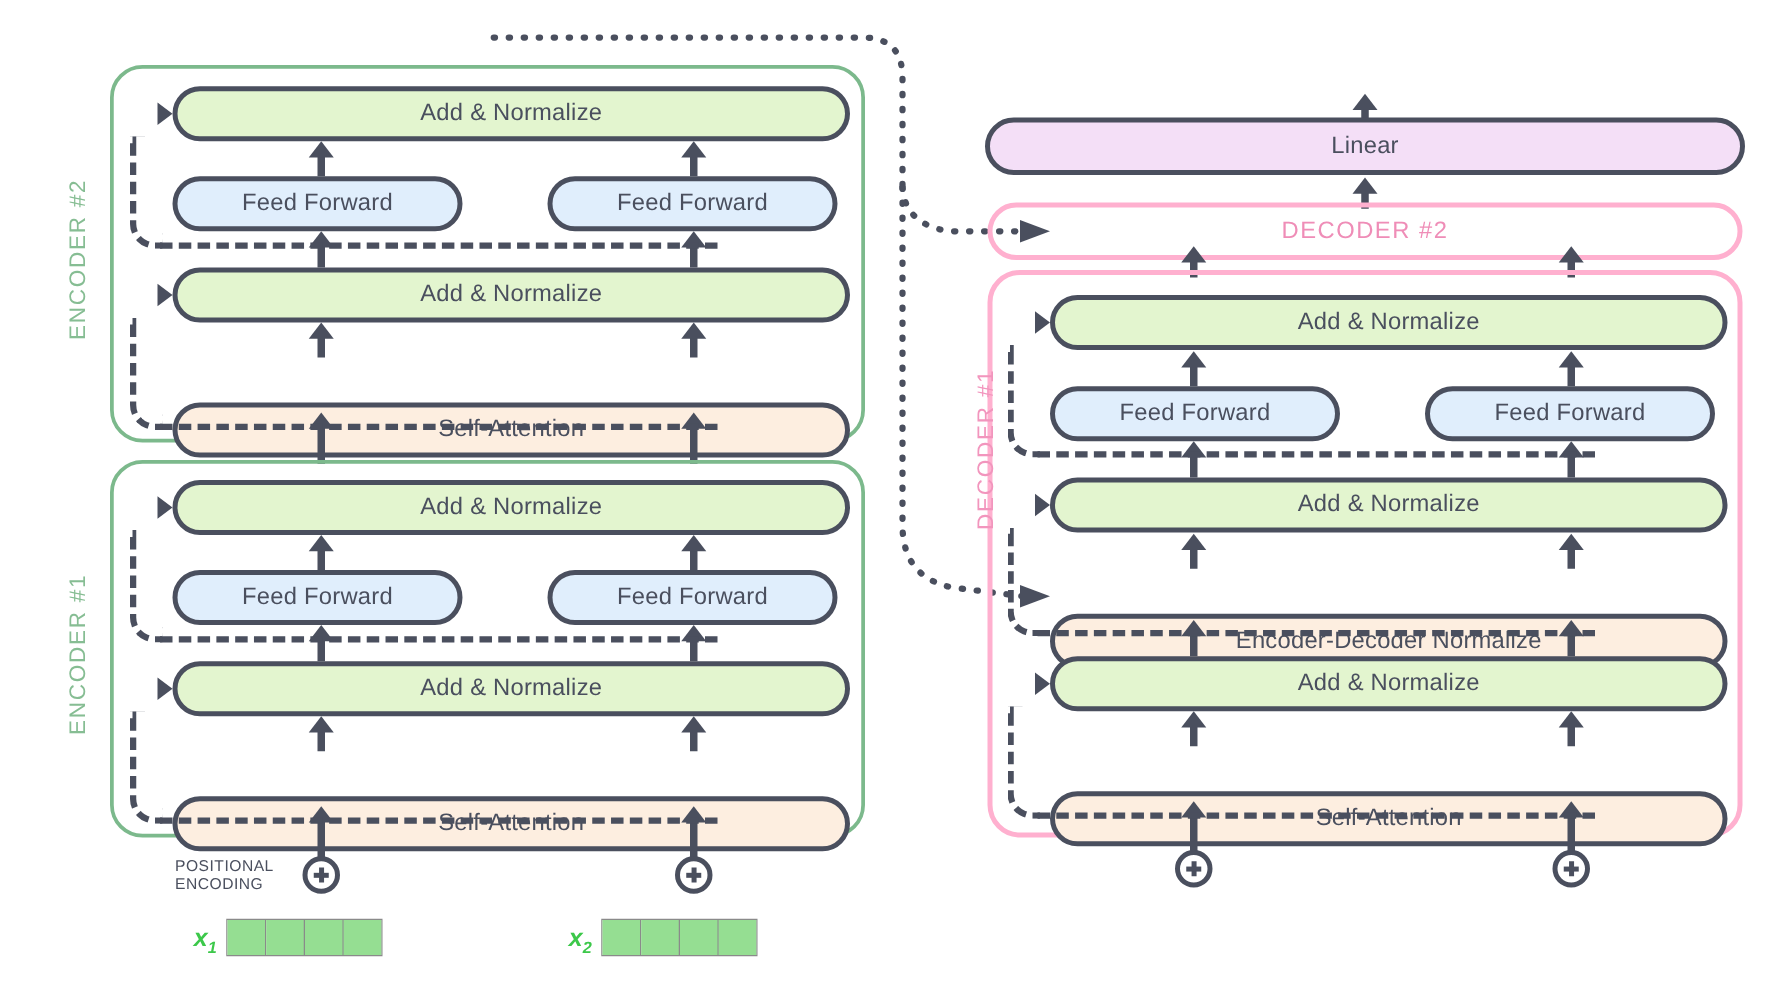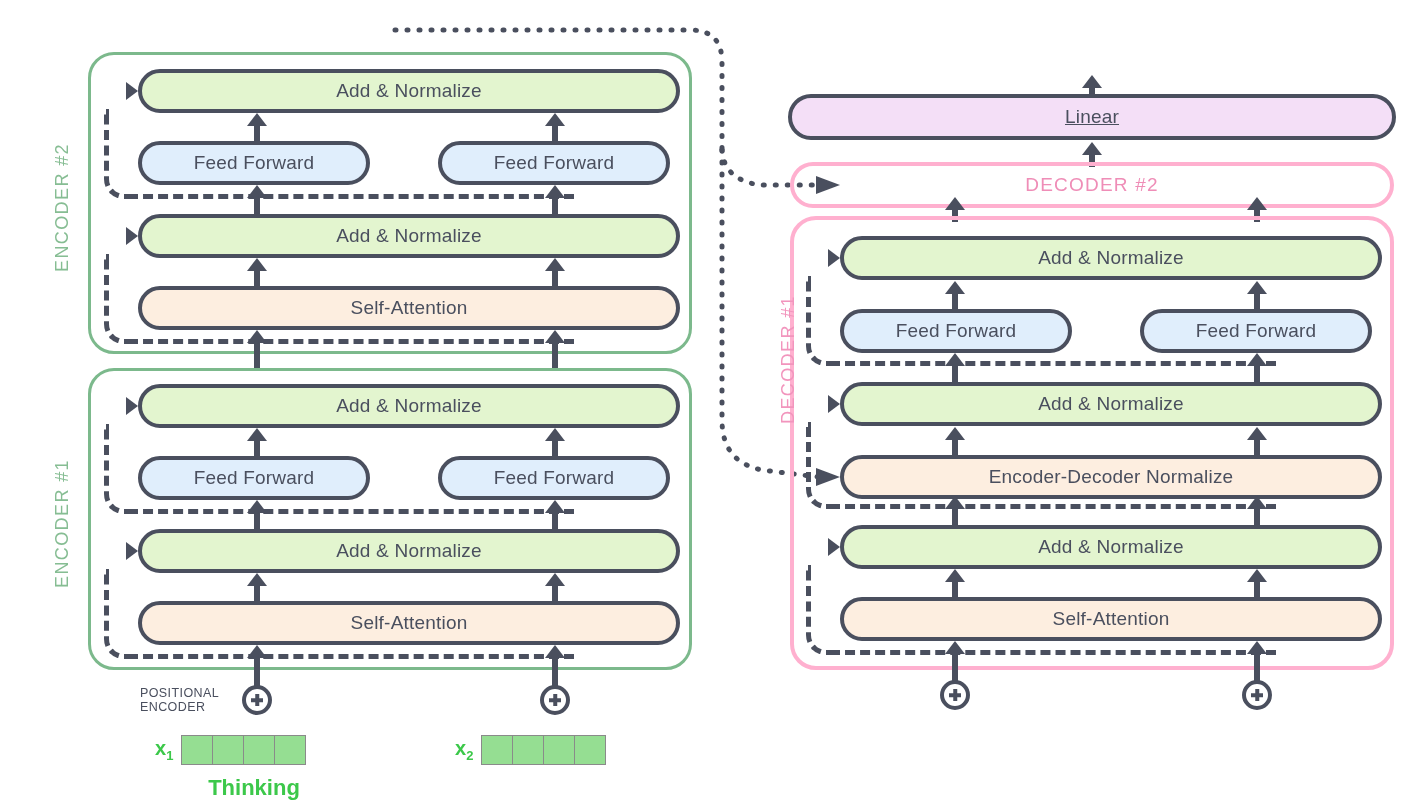--- a/index.html
+++ b/index.html
@@ -12,23 +12,23 @@
   
   .pill{
     position:absolute;box-sizing:border-box;
     border:4px solid #4a4f5e;border-radius:28px;
     display:flex;align-items:center;justify-content:center;
     color:#4a4f5e;font-size:19px;letter-spacing:.2px;
     white-space:nowrap;
   }
   .pill.green {background:#e3f5cf;}
   .pill.blue  {background:#e0eefc;text-align:right;}
-  .pill.orange{background:#fdeee0;}
+  .pill.orange{background:#fdeee0;margin-top:36px;}
   .pill.softmax{background:#fbd9d6;}
-  .pill.linear {background:#f4dff7;text-decoration:underline;}
+  .pill.linear {background:#f4dff7;}
 
   
   .frame{position:absolute;box-sizing:border-box;border-radius:26px;background:transparent;}
   .frame.enc{border:3px solid #7cb98c;}
   .frame.dec{border:4px solid #ffb0cf;}
   .frame.dec2{border:4px solid #ffb0cf;display:flex;align-items:center;justify-content:center;}
 
   
   .vlabel{
     position:absolute;transform-origin:left top;
@@ -77,21 +77,21 @@
   }
   .pe::before{left:50%;top:5px;width:3.5px;height:12px;transform:translateX(-50%);}
   .pe::after{top:50%;left:5px;height:3.5px;width:12px;transform:translateY(-50%);}
 
   .peLabel{
     position:absolute;color:#4a4f5e;font-size:12.5px;line-height:14px;
     letter-spacing:.4px;text-align:left;
   }
 
   
-  .embWrap{position:absolute;display:flex;align-items:center;}
+  .embWrap{position:absolute;display:flex;align-items:flex-end;font-style:italic;}
   .embTag{color:#3cc84a;font-size:20px;font-weight:bold;margin-right:8px;}
   .embTag sub{font-size:13px;font-weight:bold;}
   .embVec{display:flex;border:1.5px solid #8a8a8a;box-sizing:content-box;}
   .embCell{width:30px;height:28px;background:#95de92;border-right:1.5px solid #8a8a8a;}
   .embCell:last-child{border-right:none;}
   .word{
     position:absolute;color:#3cc84a;font-size:22px;font-weight:bold;
     text-align:center;white-space:nowrap;
   }
 </style>
@@ -190,36 +190,35 @@
     <div class="tip" style="left:22px;top:-9px;"></div>
   </div>
   <div class="res" style="left:104px;top:551px;width:470px;height:108px;">
     <div class="h" style="left:24px;width:446px;"></div>
     <div class="corner" style="left:0;top:18px;width:26px;height:90px;"></div>
     <div class="tip" style="left:22px;top:-9px;"></div>
   </div>
 
   <div class="peLabel" style="left:140px;top:686px;width:90px;">
     <span>POSITIONAL</span><br>
-    <span>ENCODER</span>
+    <span>ENCODING</span>
   </div>
 
   <div class="pe" style="left:242px;top:685px;"></div>
   <div class="pe" style="left:540px;top:685px;"></div>
 
   <div class="embWrap" style="left:155px;top:735px;">
     <span class="embTag">x<sub>1</sub></span>
     <span class="embVec">
       <span class="embCell"></span>
       <span class="embCell"></span>
       <span class="embCell"></span>
       <span class="embCell"></span>
     </span>
   </div>
-  <div class="word" style="left:158px;top:775px;width:192px;">Thinking</div>
 
   <div class="embWrap" style="left:455px;top:735px;">
     <span class="embTag">x<sub>2</sub></span>
     <span class="embVec">
       <span class="embCell"></span>
       <span class="embCell"></span>
       <span class="embCell"></span>
       <span class="embCell"></span>
     </span>
   </div>

